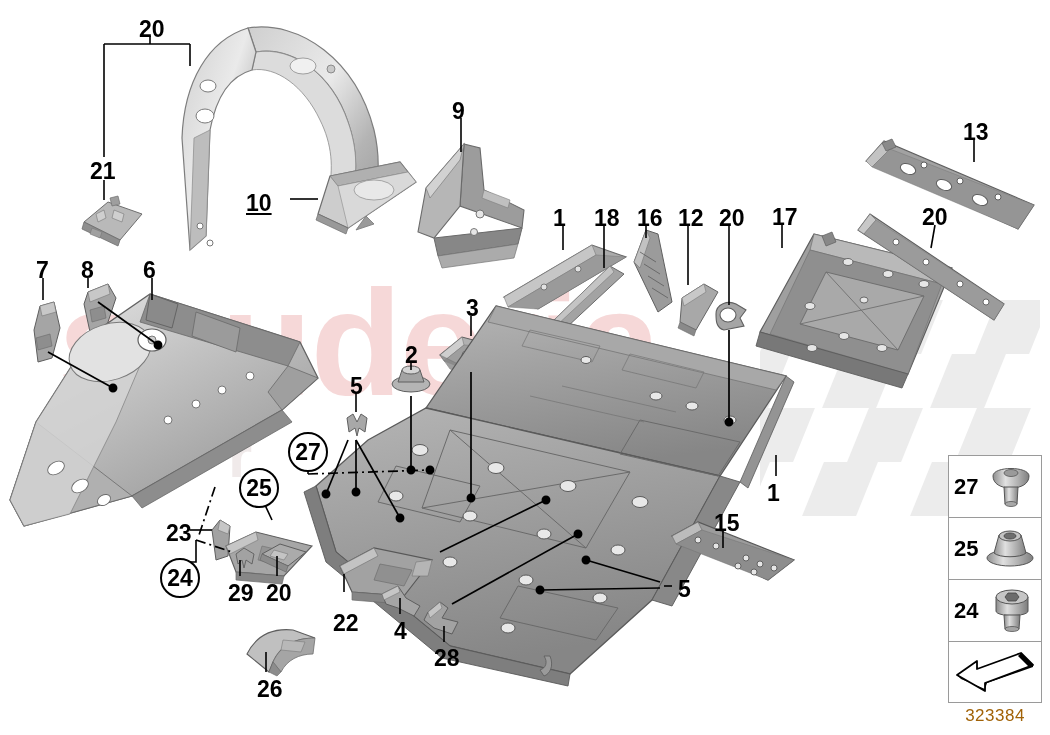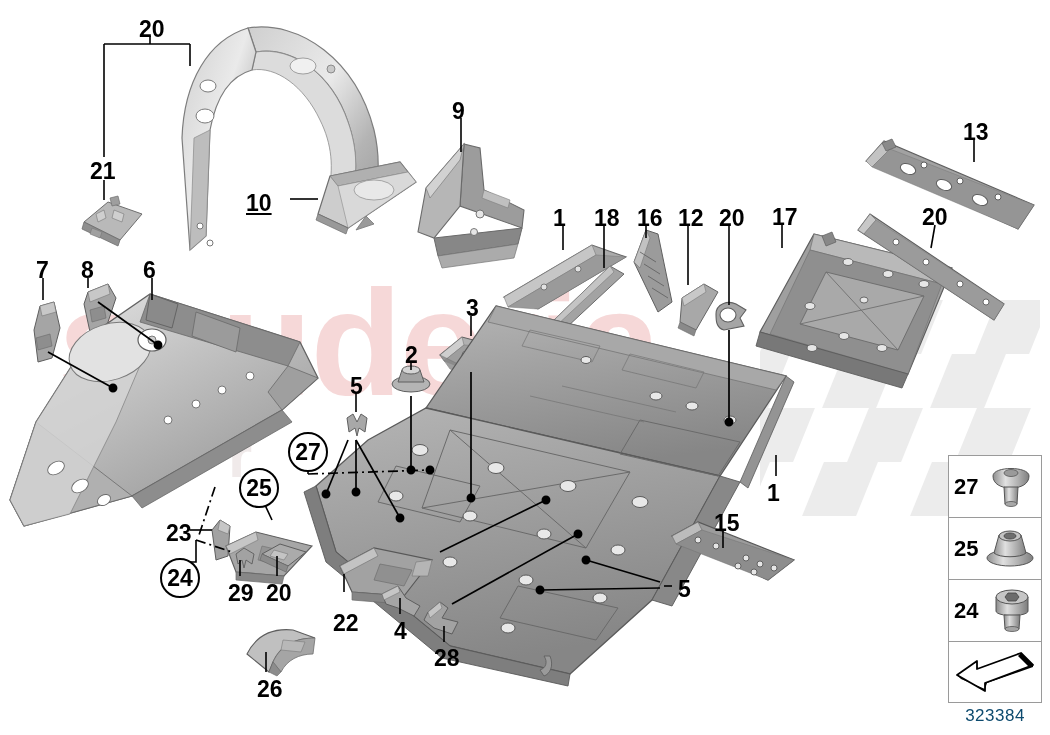--- a/index.html
+++ b/index.html
@@ -135,21 +135,21 @@
     transform: translateY(-50%);
   }
   #diagram-id {
     position: absolute;
     left: 948px;
     top: 706px;
     width: 94px;
     text-align: center;
     font-family: "Liberation Sans", sans-serif;
     font-size: 17px;
-    color: #0c4a6e;
+    color: #a16207;
     letter-spacing: 0.5px;
   }
 </style>
 </head>
 <body>
 
 <div id="page">
 
   <div class="wm-text wm-main">scuderia</div>
   <div class="wm-text wm-sub">r</div>

